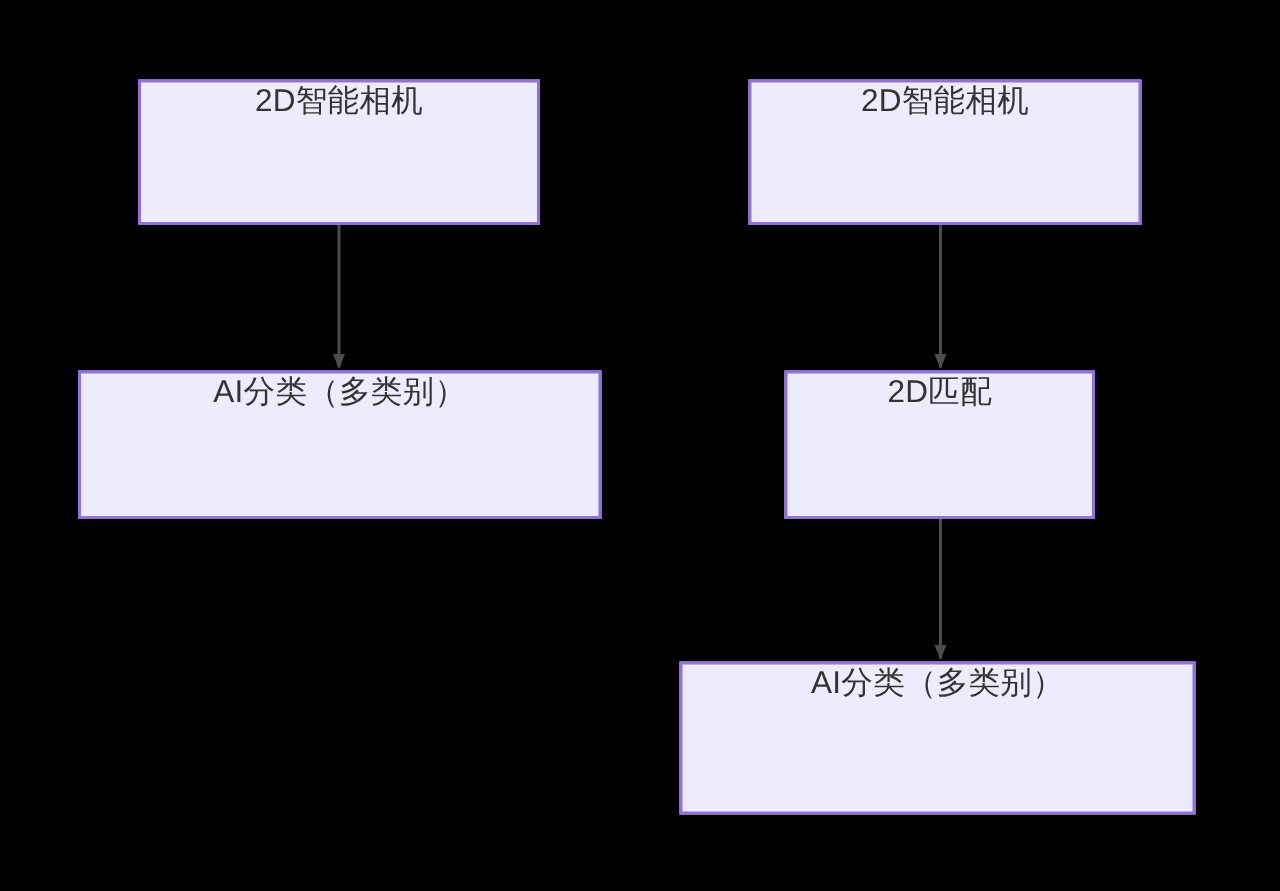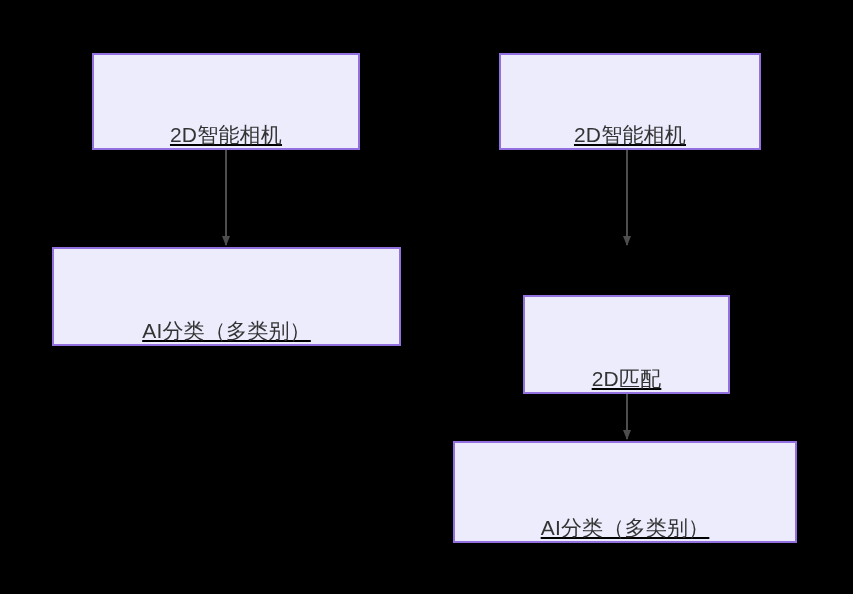--- a/index.html
+++ b/index.html
@@ -27,24 +27,23 @@
     width: 853px;
     height: 594px;
     pointer-events: none;
   }
   .node {
     position: absolute;
     box-sizing: border-box;
     background: #ececfd;
     border: 2px solid #f97316;
     display: flex;
-    align-items: flex-end;
+    align-items: flex-start;
     justify-content: center;
     text-align: center;
-    text-decoration: underline;
   }
   .node-label {
     color: #333333;
     font-size: 21px;
     line-height: 1.25;
     letter-spacing: 0.2px;
     white-space: nowrap;
   }
 </style>
 </head>
@@ -68,21 +67,21 @@
   <div id="nodes">
       <div class="node" style="left: 92px; top: 53px; width: 268px; height: 97px; background: rgb(236, 236, 253); border-color: rgb(147, 112, 224);">
         <span class="node-label" style="color: rgb(51, 51, 51);">2D智能相机</span>
       </div>
       <div class="node" style="left: 52px; top: 247px; width: 349px; height: 99px; background: rgb(236, 236, 253); border-color: rgb(147, 112, 224);">
         <span class="node-label" style="color: rgb(51, 51, 51);">AI分类（多类别）</span>
       </div>
       <div class="node" style="left: 499px; top: 53px; width: 262px; height: 97px; background: rgb(236, 236, 253); border-color: rgb(147, 112, 224);">
         <span class="node-label" style="color: rgb(51, 51, 51);">2D智能相机</span>
       </div>
-      <div class="node" style="left: 523px; top: 247px; width: 207px; height: 99px; background: rgb(236, 236, 253); border-color: rgb(147, 112, 224); margin-top: 48px;">
+      <div class="node" style="left: 523px; top: 247px; width: 207px; height: 99px; background: rgb(236, 236, 253); border-color: rgb(147, 112, 224);">
         <span class="node-label" style="color: rgb(51, 51, 51);">2D匹配</span>
       </div>
       <div class="node" style="left: 453px; top: 441px; width: 344px; height: 102px; background: rgb(236, 236, 253); border-color: rgb(147, 112, 224);">
         <span class="node-label" style="color: rgb(51, 51, 51);">AI分类（多类别）</span>
       </div>
     </div>
 
 </div>
 
 </body></html>

